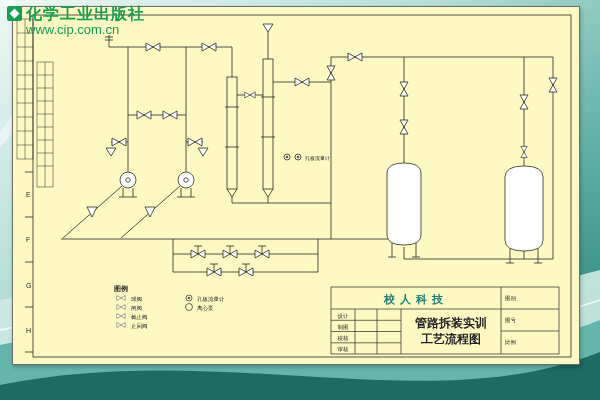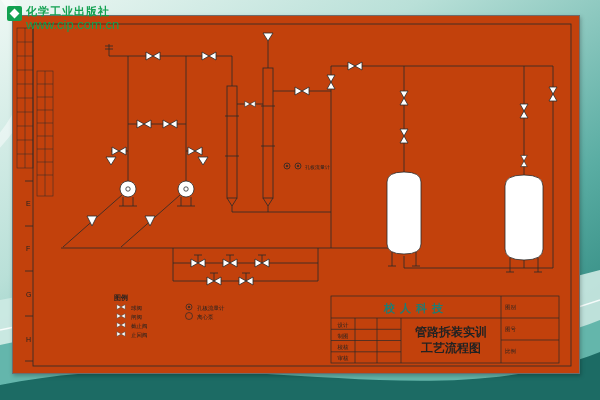--- a/index.html
+++ b/index.html
@@ -1,25 +1,25 @@
 <!DOCTYPE html>
 <html><head>
 <meta charset="utf-8">
 <style>
   html,body{margin:0;padding:0;}
   body{font-family:"Liberation Sans", sans-serif;}
   .slide{position:relative;width:600px;height:400px;overflow:hidden;background:#7fbfb5;}
   .bg-svg{position:absolute;left:0;top:0;width:600px;height:400px;}
-  .sheet{position:absolute;left:12px;top:15px;width:566px;height:357px;background:#c2410c;border:1px solid #6d6d6d;box-shadow:1px 2px 4px rgba(0,0,0,.25);}
+  .sheet{position:absolute;left:12px;top:6px;width:566px;height:357px;background:#fef9c3;border:1px solid #6d6d6d;box-shadow:1px 2px 4px rgba(0,0,0,.25);}
   .draw-svg{position:absolute;left:0;top:0;width:566px;height:357px;}
   .watermark{position:absolute;left:7px;top:6px;display:flex;align-items:flex-start;gap:4px;z-index:5;}
   .wm-logo{width:15px;height:15px;background:#12a150;border-radius:2px;display:flex;align-items:center;justify-content:center;}
   .wm-logo i{display:block;width:7px;height:7px;background:#ffffff;transform:rotate(45deg);}
   .wm-text{display:flex;flex-direction:column;line-height:1.05;}
-  .wm-name{color:#12a150;font-weight:bold;font-size:11px;letter-spacing:1px;}
+  .wm-name{color:#12a150;font-weight:bold;font-size:16px;letter-spacing:1px;}
   .wm-site{color:#12a150;font-size:13px;}
   svg text{font-family:"Liberation Sans", sans-serif;fill:#222;}
   .t-company{fill:#1e7d74;font-weight:bold;}
 </style>
 </head>
 <body>
 
 <div class="slide">
 
   <svg class="bg-svg" viewBox="0 0 600 400">

